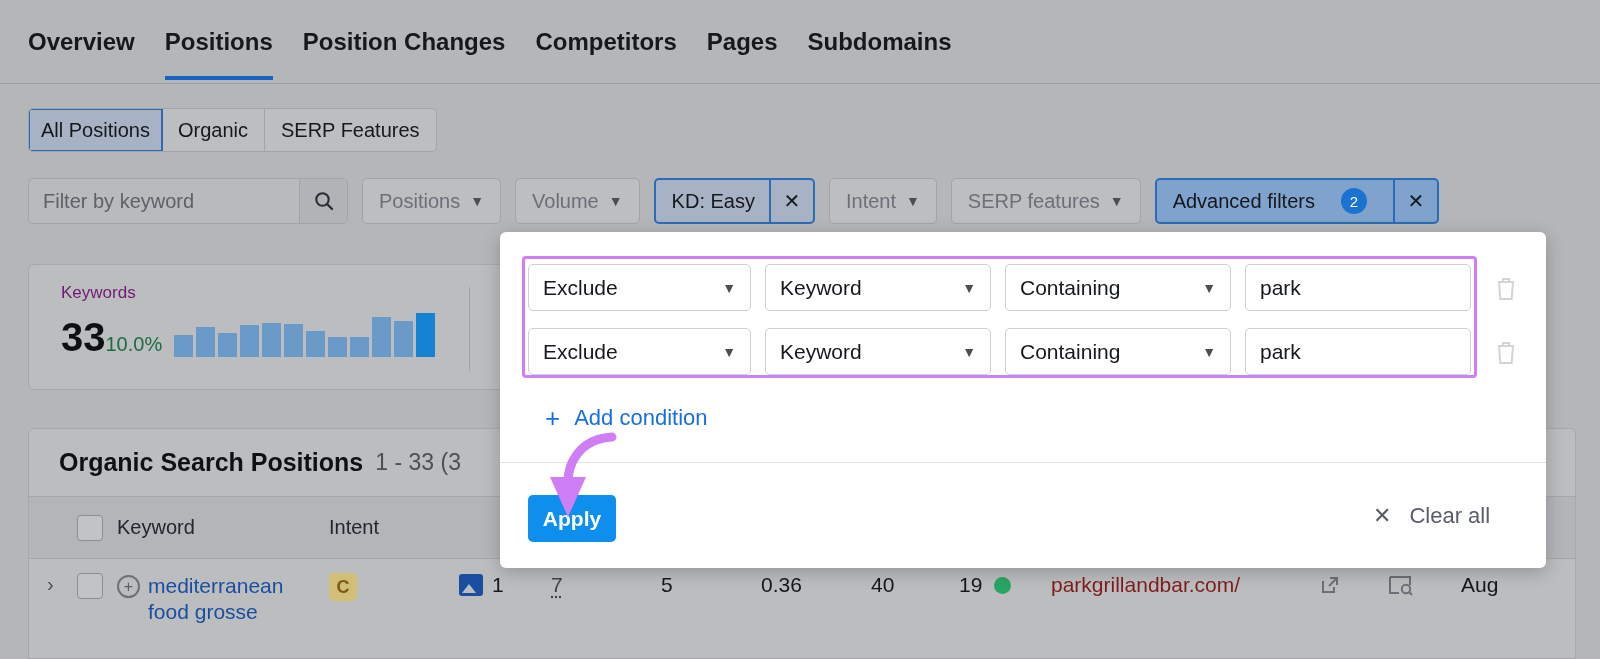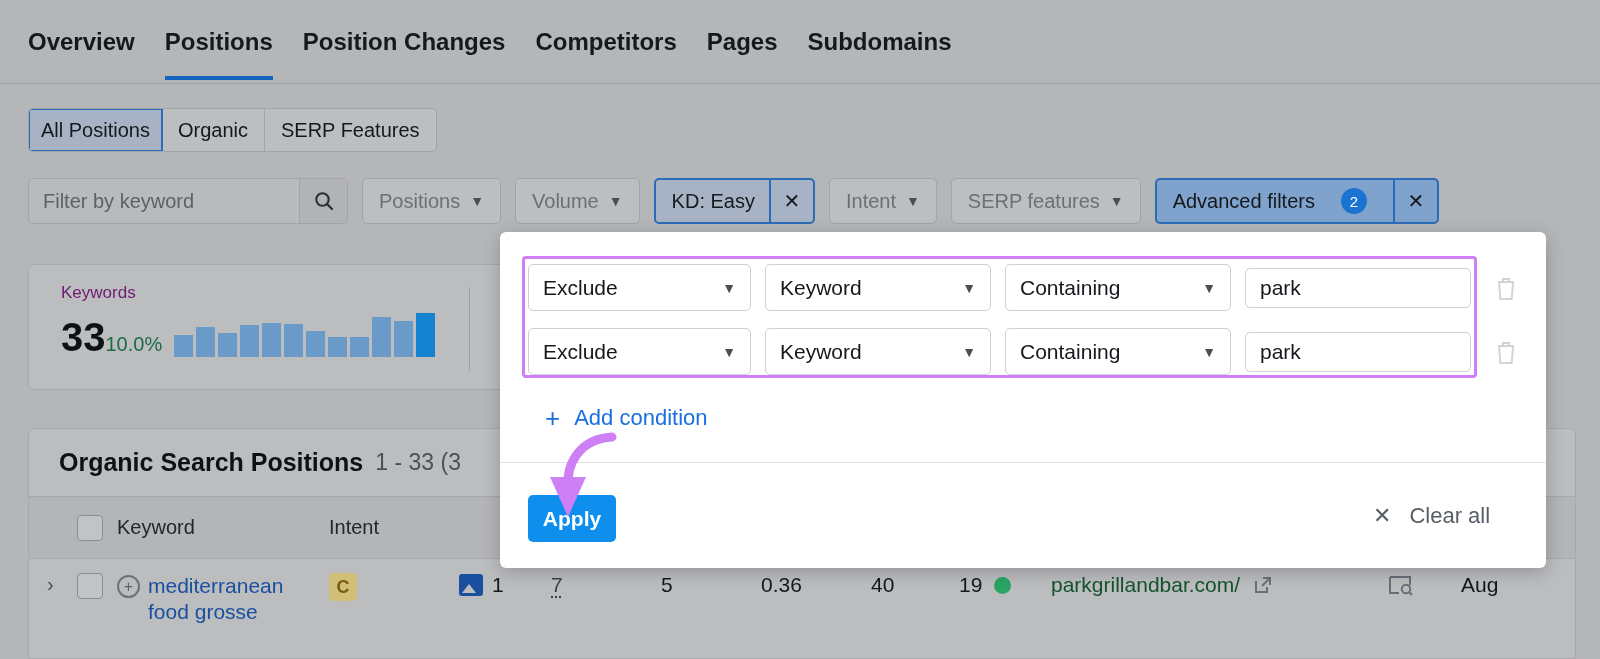--- a/index.html
+++ b/index.html
@@ -154,21 +154,21 @@
     color: #7a5a14; font-weight: bold; font-size: 18px;
     display: flex; align-items: center; justify-content: center;
   }
   .c-pos  { width: 92px; display: flex; align-items: center; gap: 9px; }
   .c-trf  { width: 110px; text-decoration: underline dotted; text-underline-offset: 4px; color: #3d4149; }
   .c-n1   { width: 100px; }
   .c-n2   { width: 110px; }
   .c-n3   { width: 88px; }
   .c-n4   { width: 92px; display: flex; align-items: center; gap: 12px; }
   .dot { width: 17px; height: 17px; border-radius: 50%; background: #2aa563; }
-  .c-url  { width: 290px; display: flex; align-items: center; gap: 12px; color: #14532d; }
+  .c-url  { width: 290px; display: flex; align-items: center; gap: 12px; color: #7f1d1d; justify-content: space-between; }
   .c-serp { width: 120px; display: flex; justify-content: center; }
   .c-date { flex: 1; }
   .imgicon {
     width: 24px; height: 22px; background: #1a4fa0; border-radius: 3px;
     position: relative;
   }
   .imgicon::after {
     content: ""; position: absolute; left: 3px; bottom: 3px;
     width: 0; height: 0; border-left: 7px solid transparent;
     border-right: 7px solid transparent; border-bottom: 9px solid #bcbdbf;
@@ -192,21 +192,21 @@
   .sel {
     height: 47px; border: 1px solid #ccd0d7; border-radius: 5px;
     background: #fff; display: flex; align-items: center;
     justify-content: space-between; padding: 0 14px;
     font-size: 21px; color: #15181c;
   }
   .sel.w1 { width: 223px; }
   .sel.w2 { width: 226px; }
   .sel.w3 { width: 226px; }
   .txtin {
-    width: 226px; height: 40px; border: 1px solid #ccd0d7; border-radius: 5px;
+    width: 226px; height: 47px; border: 1px solid #ccd0d7; border-radius: 5px;
     background: #fff; display: flex; align-items: center; padding: 0 14px;
     font-size: 21px; color: #15181c;
   }
   .trash { width: 26px; display: flex; justify-content: center; margin-left: 8px; }
   .addcond {
     position: absolute; left: 545px; top: 405px; display: flex;
     align-items: center; gap: 14px; font-size: 22px; color: #1a6fe0;
   }
   .addcond .pl { font-size: 26px; line-height: 22px; }
   .paneldiv {

